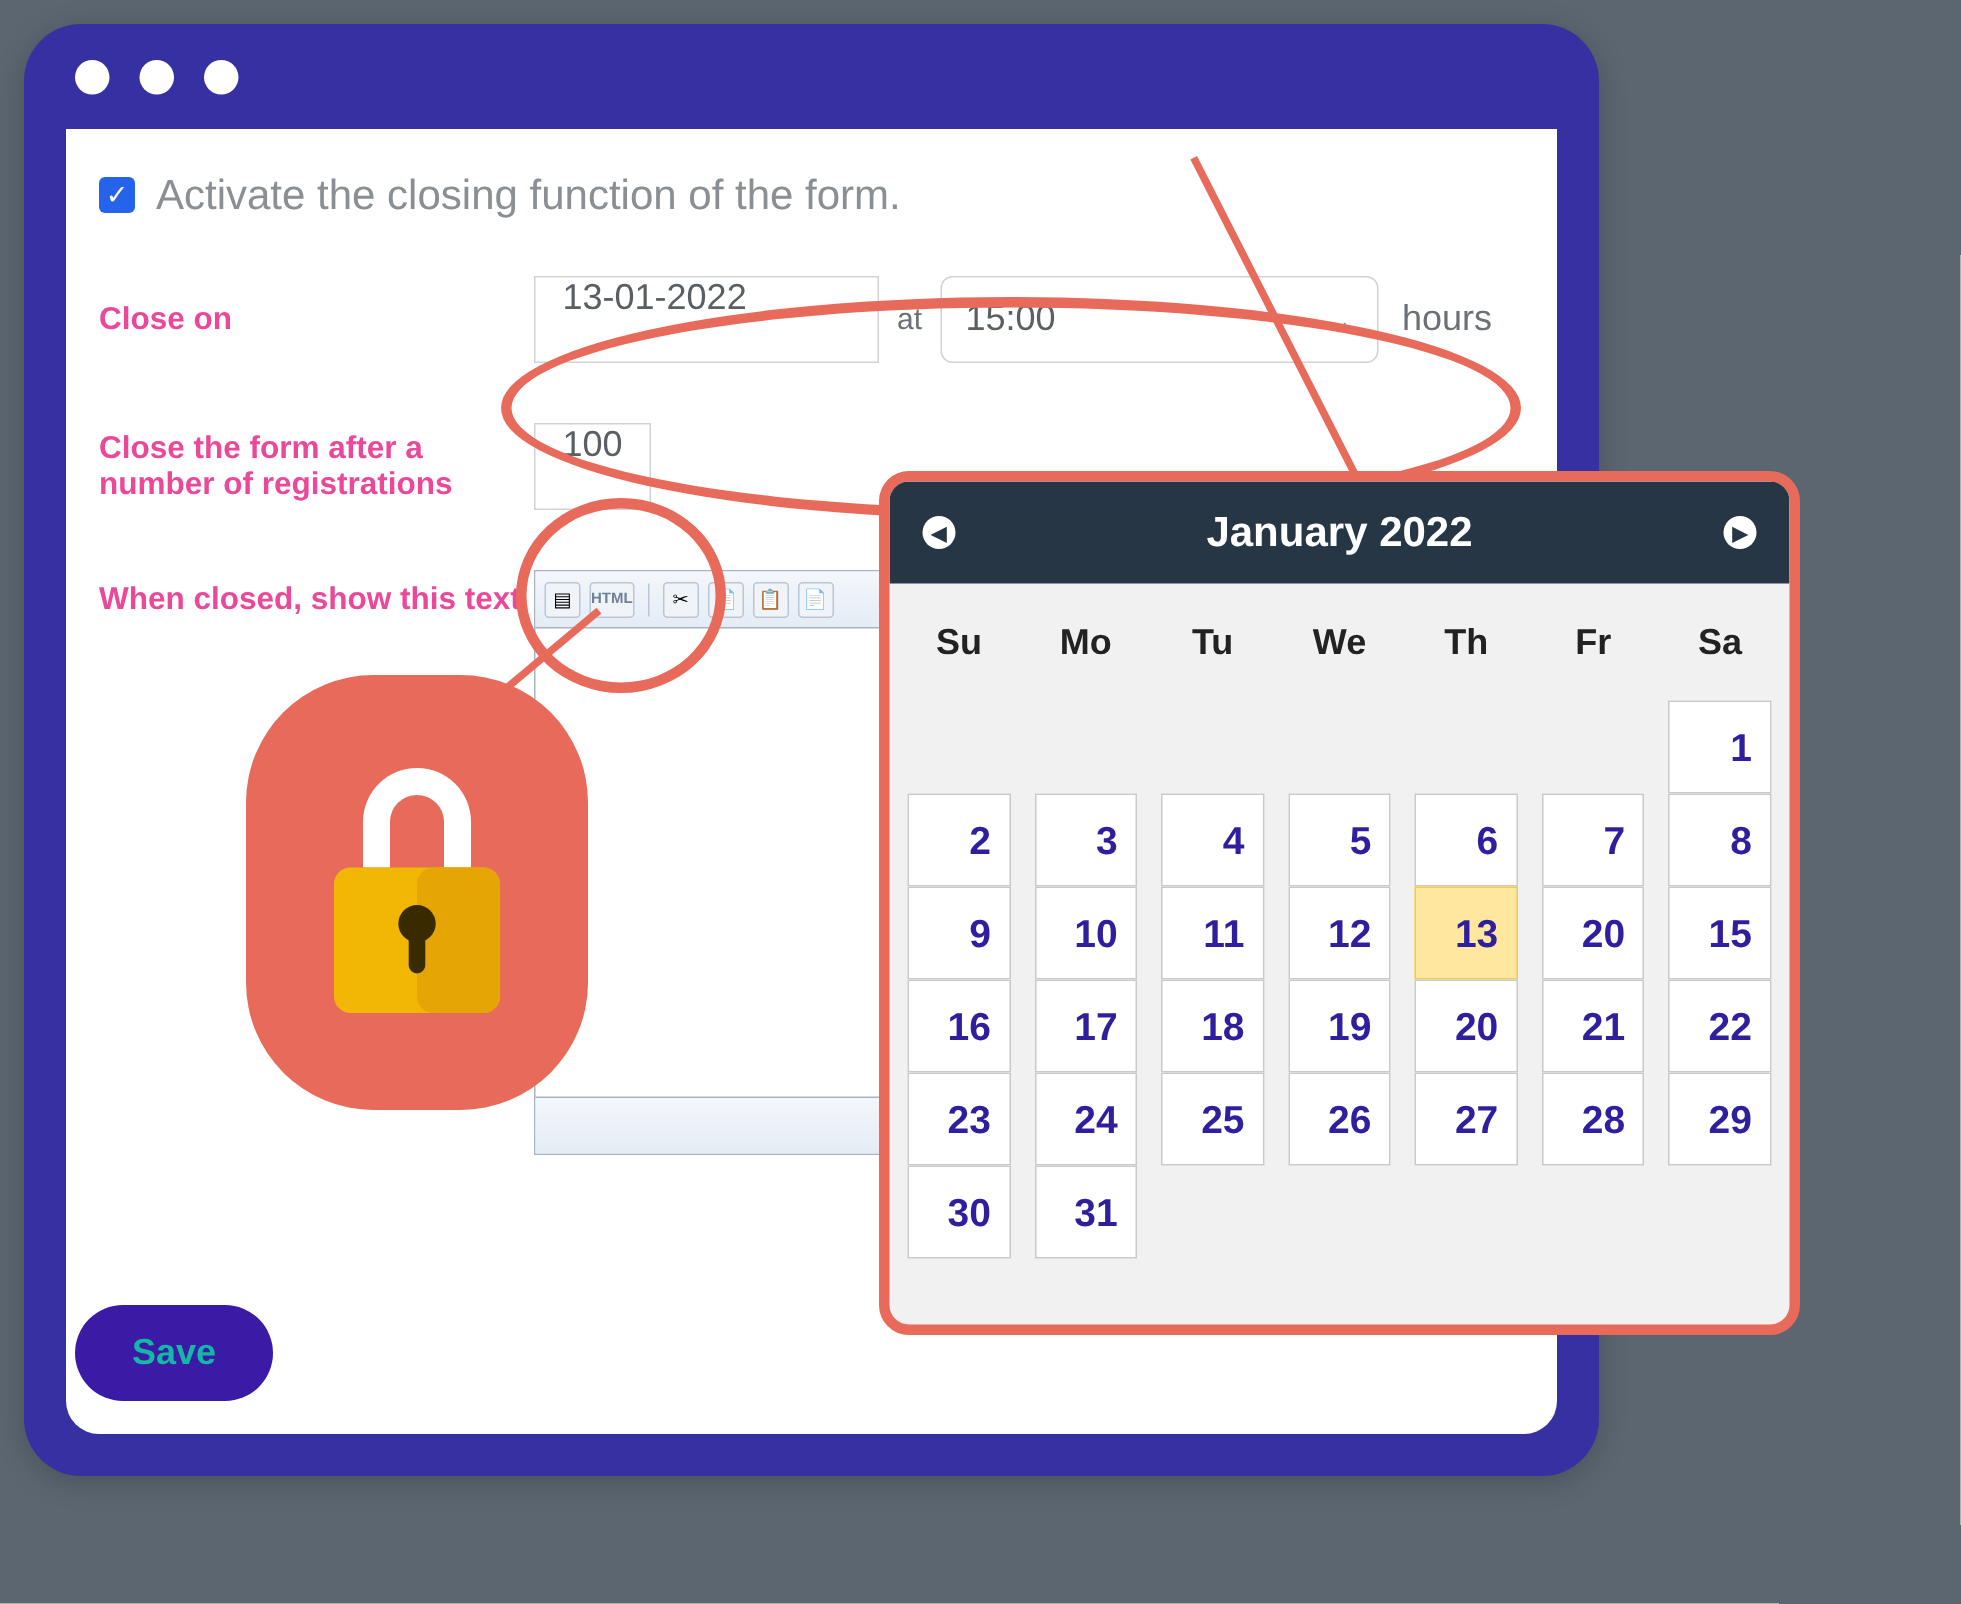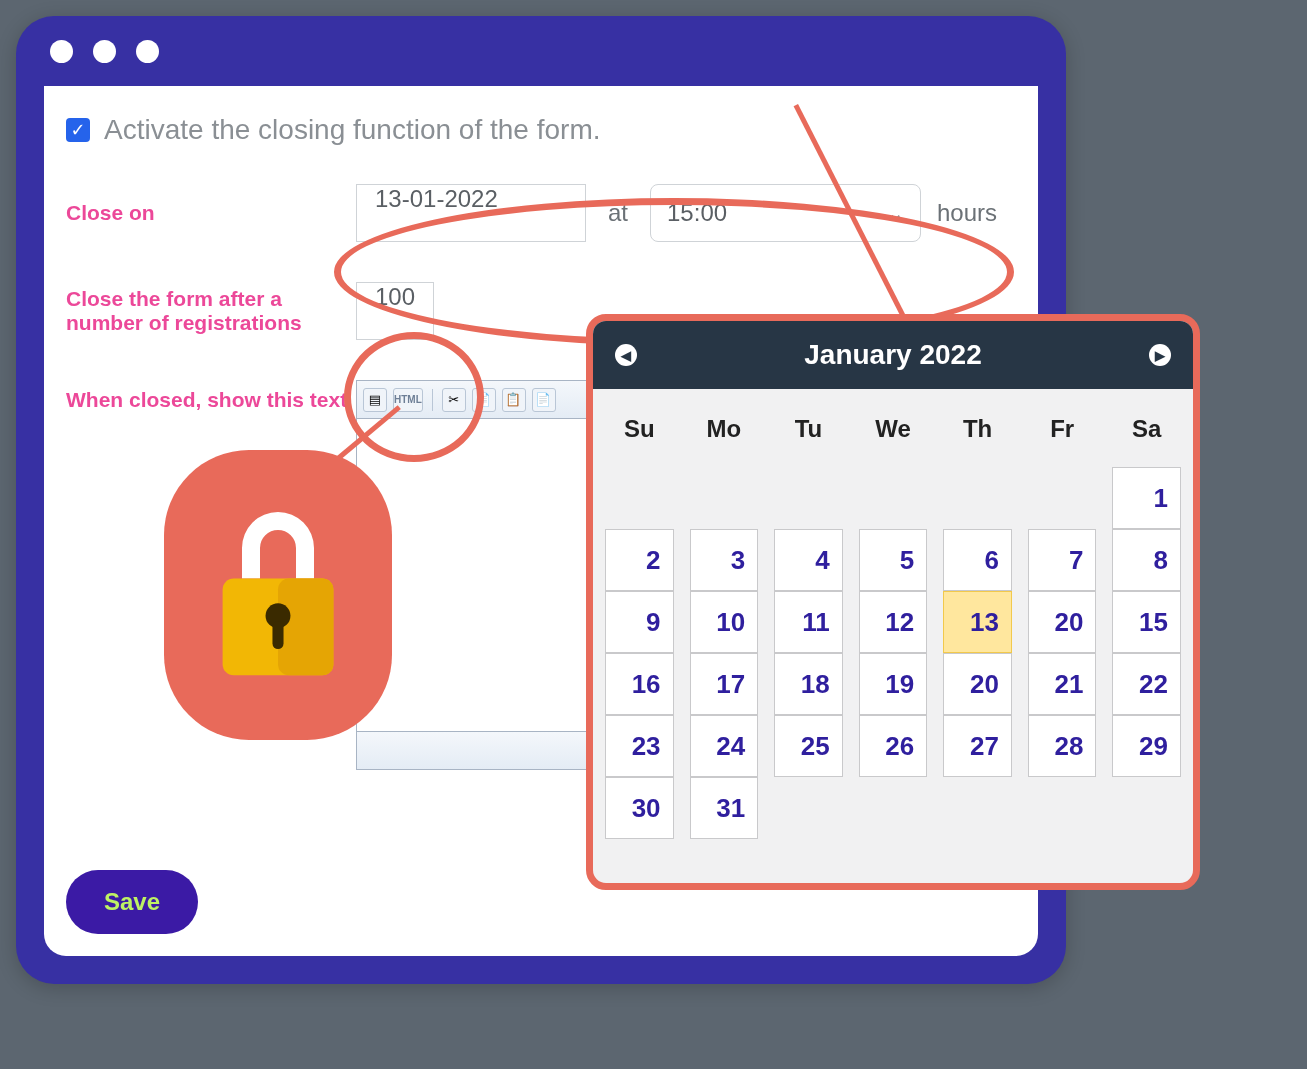--- a/index.html
+++ b/index.html
@@ -79,26 +79,26 @@
 .input-text {
   border: 1px solid #cfd3d7;
   border-radius: 0;
   height: 58px;
   font-size: 24px;
   color: #5a5f64;
   padding: 0 18px;
   background: #fff;
 }
 .date-input { width: 230px; }
-.at-word { margin: 0 22px; font-size: 24px; color: #6b7176; }
+.at-word { margin: 0 12px; font-size: 20px; color: #6b7176; }
 .time-select {
   border: 1px solid #cfd3d7;
   border-radius: 8px;
   height: 58px;
-  width: 271px;
+  width: 292px;
   font-size: 24px;
   color: #5a5f64;
   padding: 0 16px;
   display: flex;
   align-items: center;
   justify-content: space-between;
   background: #fff;
 }
 .chevron { color: #8a8f94; font-size: 20px; }
 .hours-word { margin-left: 16px; font-size: 24px; color: #6b7176; }
@@ -145,24 +145,24 @@
 }
 .tb-sep { width: 1px; height: 22px; background: #b9c6d6; margin: 0 3px; }
 .editor-body { height: calc(100% - 76px); }
 .editor-status {
   height: 38px;
   background: linear-gradient(#f4f7fb, #e4ecf5);
   border-top: 1px solid #a8b4c4;
 }
 .save-btn {
   position: absolute;
-  left: 22px;
+  left: 6px;
   bottom: 22px;
   background: #3b1aa5;
-  color: #bef264;
+  color: #14b8a6;
   font-size: 24px;
   font-weight: 700;
   border: none;
   border-radius: 999px;
   padding: 18px 38px;
 }
 
 
 .ellipse1 {
   position: absolute;

